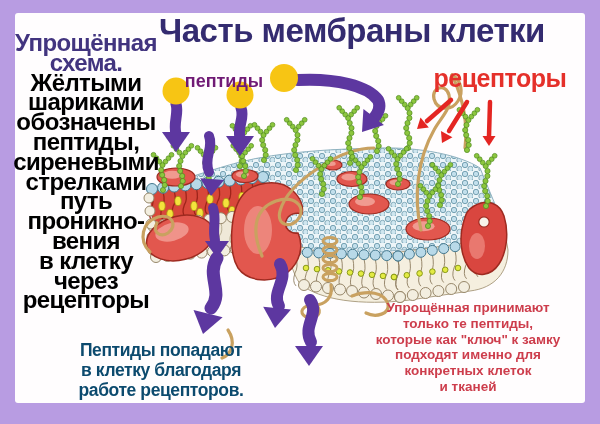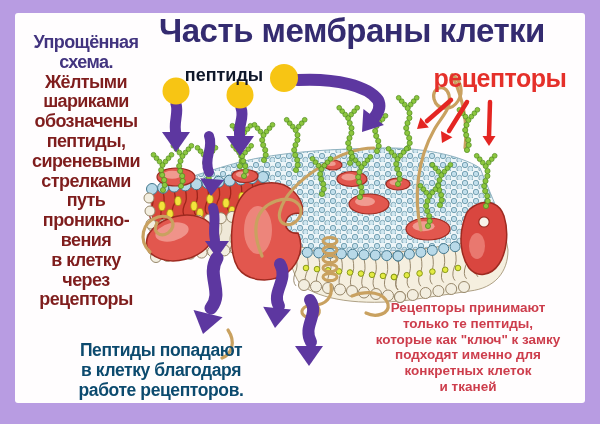--- a/index.html
+++ b/index.html
@@ -3,24 +3,24 @@
 <meta charset="utf-8">
 <style>
   html,body{margin:0;padding:0}
   body{width:600px;height:424px;position:relative;background:#b89ce2;
        font-family:"Liberation Sans",sans-serif;overflow:hidden}
   .card{position:absolute;left:15px;top:13px;width:570px;height:390px;
         background:#fffdfe;border-radius:3px;z-index:0}
   #art{position:absolute;left:0;top:0;width:600px;height:424px;z-index:1}
   .txt{position:absolute;z-index:2;font-weight:700;text-align:center;white-space:pre-line;line-height:1.18}
   .title{left:122px;top:12px;width:460px;font-size:33px;color:#342b70;letter-spacing:-.5px}
-  .left-note{left:8px;top:33px;width:156px;font-size:18px;line-height:19.8px;letter-spacing:-.6px}
+  .left-note{left:8px;top:33px;width:156px;font-size:24px;line-height:19.8px;letter-spacing:-.6px}
   .left-note .indigo{color:#42347f}
-  .left-note .red{color:#7f1d1d}
-  .peptides{left:178px;top:65px;width:92px;font-size:18px;color:#0f172a}
+  .left-note .red{color:#000000}
+  .peptides{left:178px;top:71px;width:92px;font-size:18px;color:#701a75}
   .receptors{left:418px;top:64px;width:164px;font-size:25px;color:#e5302a;letter-spacing:-.5px}
   .bl{left:56px;top:340px;width:210px;font-size:17.5px;line-height:20px;color:#0c4a6e;letter-spacing:-.4px}
   .br{left:358px;top:300px;width:220px;font-size:13.5px;line-height:15.8px;color:#cd3d4c}
 </style>
 </head>
 <body>
 
 <div class="card"></div>
 
 <svg id="art" viewBox="0 0 600 424">
@@ -512,18 +512,18 @@
 вения
 в клетку
 через
 рецепторы</span></div>
 
 <div class="txt peptides">пептиды</div>
 <div class="txt receptors">рецепторы</div>
 <div class="txt bl">Пептиды попадают
 в клетку благодаря
 работе рецепторов.</div>
-<div class="txt br">Рецепторы принимают
+<div class="txt br">Упрощённая принимают
 только те пептиды,
 которые как "ключ" к замку
 подходят именно для
 конкретных клеток
 и тканей</div>
 
 </body></html>

